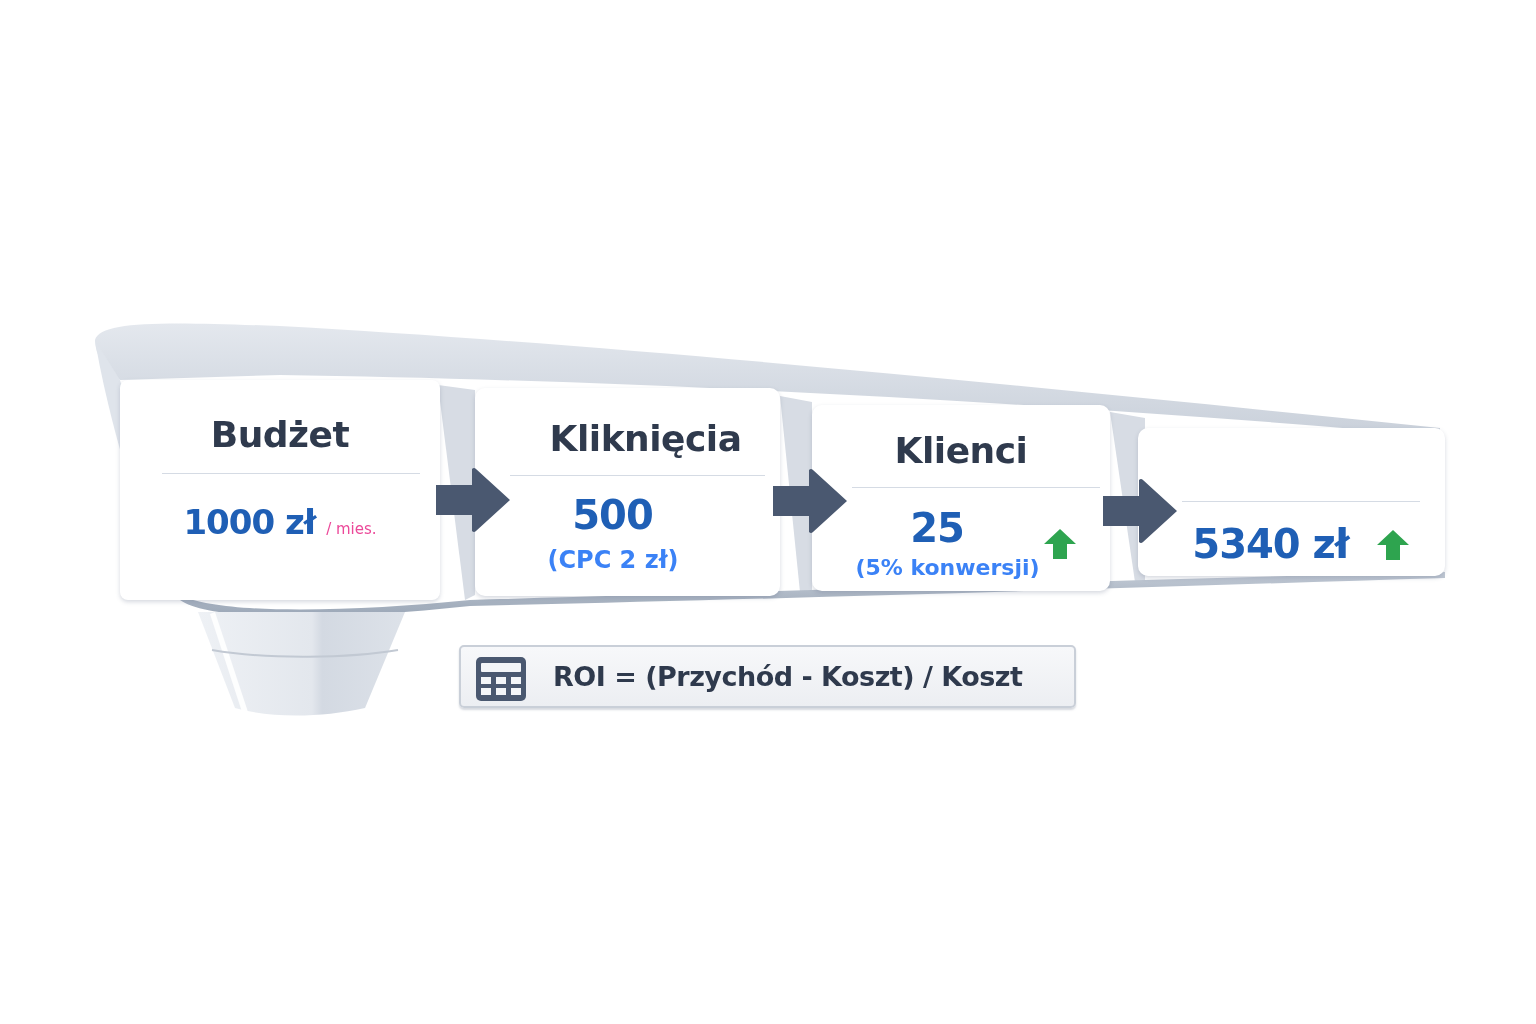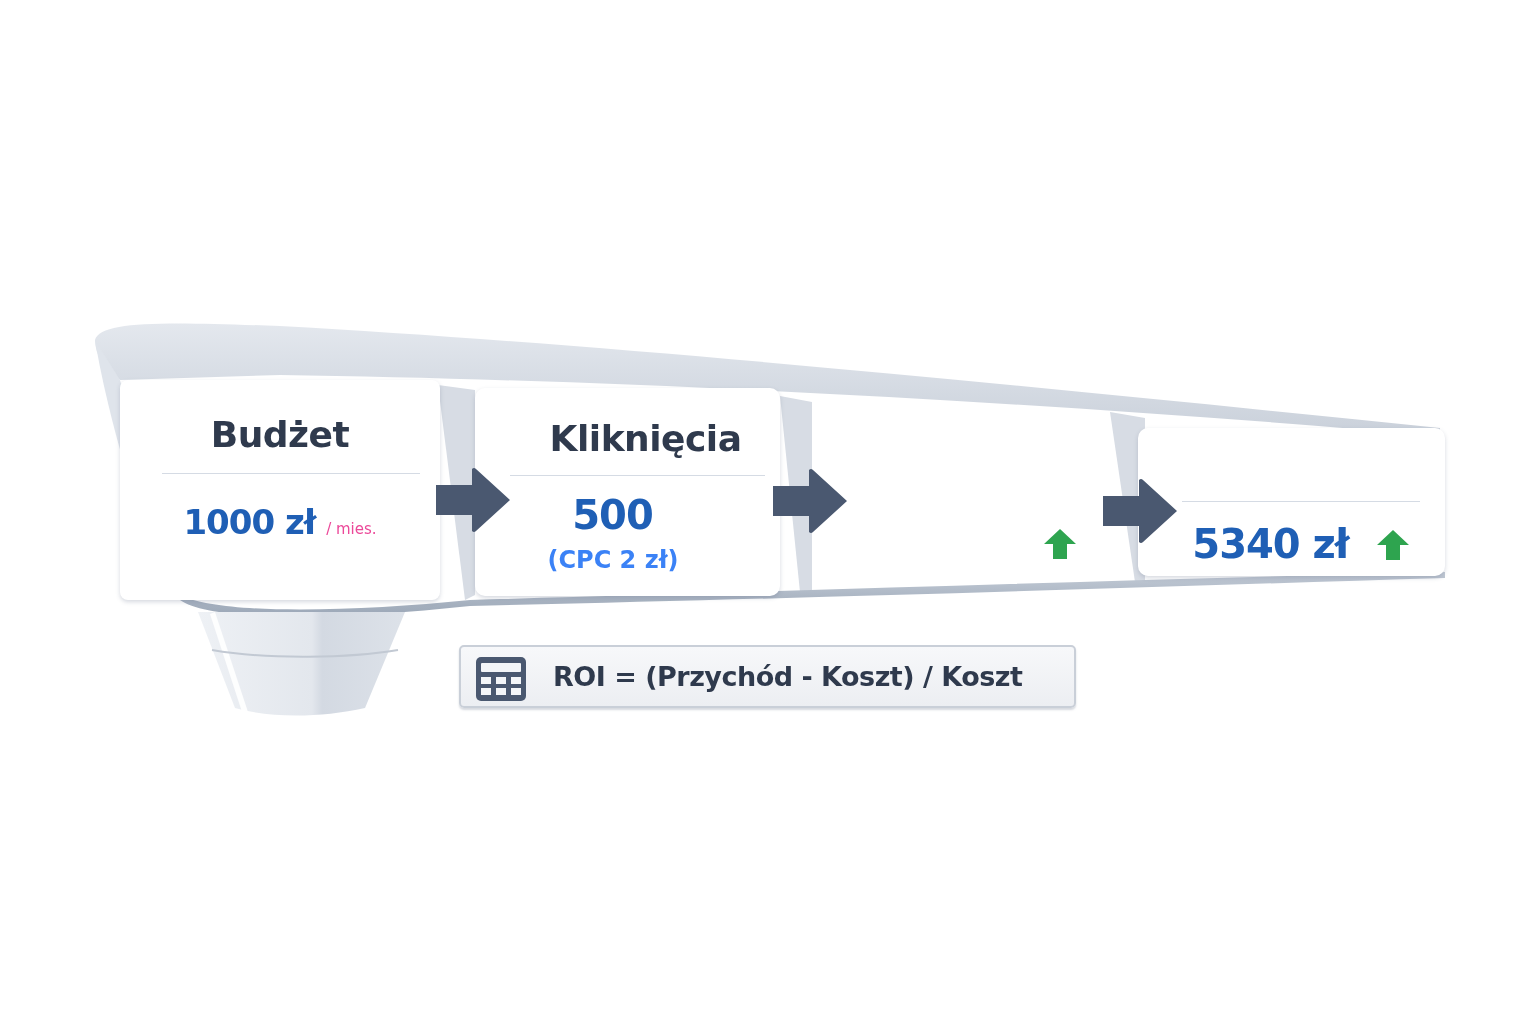--- a/index.html
+++ b/index.html
@@ -65,20 +65,26 @@
     </div>
   </div>
 
   <div class="card" style="left:455px;top:388px;width:305px;height:208px;">
     <div class="title" style="top:30px;padding-left:36px;">Kliknięcia</div>
     <div class="divider" style="left:35px;right:15px;top:87px;"></div>
     <div class="value" style="top:104px;font-size:40px;right:30px;">500</div>
     <div class="sub" style="top:158px;right:30px;">(CPC 2 zł)</div>
   </div>
 
+  <div class="card" style="left:792px;top:405px;width:298px;height:186px;">
+    <div class="title" style="top:25px;">Klienci</div>
+    <div class="divider" style="left:40px;right:10px;top:82px;"></div>
+    <div class="value" style="top:100px;font-size:40px;right:48px;">25</div>
+    <div class="sub" style="top:150px;font-size:22px;right:28px;">(5% konwersji)</div>
+  </div>
   <svg class="up" width="36" height="34" style="left:1022px;top:527px;">
     <path d="M18,2 L34,17 L25,17 L25,32 L11,32 L11,17 L2,17 Z" fill="#2ea44f"></path>
   </svg>
 
   <div class="card" style="left:1118px;top:428px;width:307px;height:148px;">
     <div class="divider" style="left:44px;right:25px;top:73px;"></div>
     <div class="value" style="top:93px;font-size:40px;right:42px;">5340 zł</div>
   </div>
   <svg class="up" width="36" height="34" style="left:1355px;top:528px;">
     <path d="M18,2 L34,17 L25,17 L25,32 L11,32 L11,17 L2,17 Z" fill="#2ea44f"></path>

